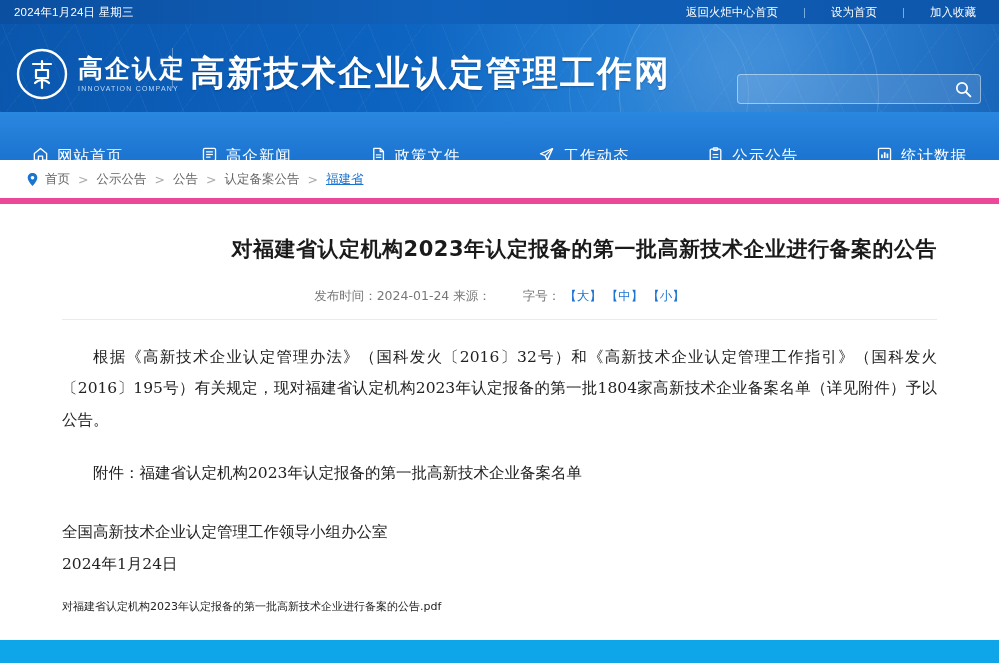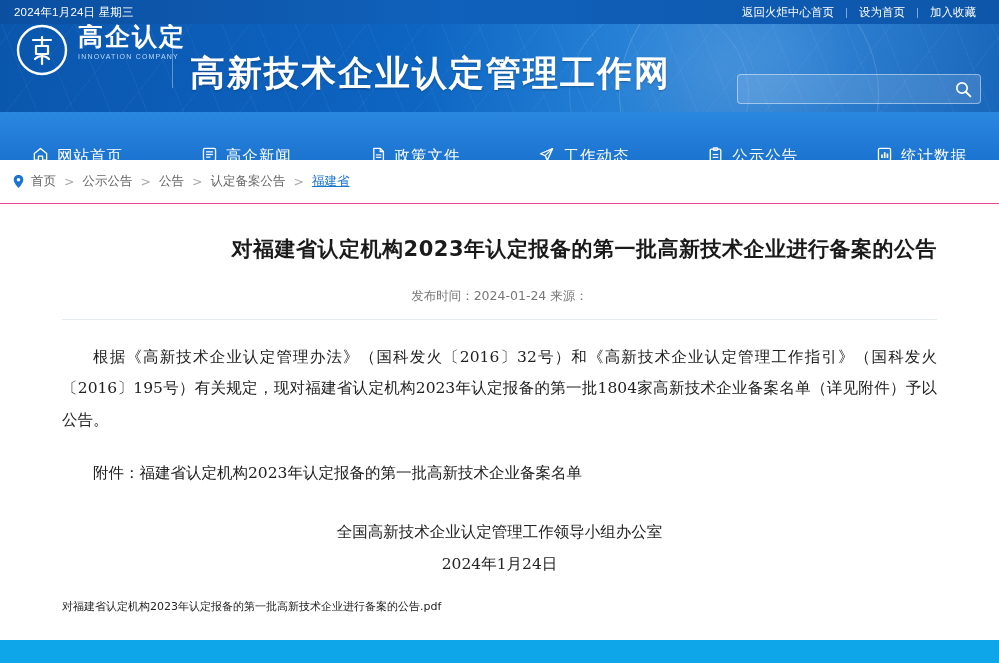--- a/index.html
+++ b/index.html
@@ -22,21 +22,21 @@
     display: flex;
     align-items: center;
     justify-content: space-between;
     padding: 0 14px;
     color: #ffffff;
     font-size: 11.5px;
     position: relative;
     z-index: 5;
   }
   .topbar .date { letter-spacing: 0.2px; }
-  .topbar .links { display: flex; align-items: center; gap: 2px; justify-content: center; }
+  .topbar .links { display: flex; align-items: center; gap: 16px; justify-content: center; }
   .topbar .links span.lnk { padding: 0 9px; cursor: pointer; }
   .topbar .links span.sep { color: #7fb2e6; }
 
   
   .header {
     position: relative;
     height: 88px;
     background:
       radial-gradient(circle at 78% 30%, rgba(120,190,255,0.35) 0%, rgba(120,190,255,0) 46%),
       linear-gradient(100deg, #0a56ad 0%, #0d63c0 38%, #1272cc 62%, #0a59b0 100%);
@@ -53,22 +53,22 @@
     width: 260px; height: 260px; border-radius: 50%;
     border: 1px solid rgba(255,255,255,0.14);
     background: radial-gradient(circle at 40% 40%, rgba(255,255,255,0.10), rgba(255,255,255,0) 60%);
   }
   .header .globe2 {
     position: absolute; right: 250px; top: -20px;
     width: 180px; height: 180px; border-radius: 50%;
     border: 1px solid rgba(255,255,255,0.10);
   }
   .logo-wrap {
-    position: absolute; left: 16px; top: 0;
-    display: flex; align-items: flex-start; gap: 10px;
+    position: absolute; left: 16px; top: 24px;
+    display: flex; align-items: center; gap: 10px;
   }
   .logo-mark {
     width: 52px; height: 52px; flex: 0 0 52px;
     display: flex; align-items: center; justify-content: center;
   }
   .logo-text { display: flex; flex-direction: column; justify-content: center; }
   .logo-cn {
     color: #ffffff; font-size: 25px; font-weight: bold; letter-spacing: 2px;
     line-height: 1.05; font-family: "DejaVu Sans", sans-serif;
   }
@@ -126,23 +126,23 @@
 
   
   .content {
     background: #ffffff;
     margin: 0;
     min-height: 480px;
   }
   .crumb {
     display: flex; align-items: center; gap: 6px;
     height: 44px;
-    padding: 0 12px;
+    padding: 0 26px;
     font-size: 12.5px; color: #666;
-    border-bottom: 1px solid #ec4899;
+    border-bottom: 6px solid #ec4899;
     font-family: "DejaVu Sans", sans-serif;
   }
   .crumb .pin { color: #1b74d0; display: flex; align-items: center; }
   .crumb a { color: #666; text-decoration: none; cursor: pointer; }
   .crumb .sep { color: #aaa; padding: 0 2px; }
   .crumb .cur { color: #1b74d0; text-decoration: underline; }
 
   .doc {
     padding: 30px 62px 0 62px;
   }
@@ -180,21 +180,20 @@
   .para-indent { text-indent: 2em; }
   .doc-attach {
     margin-top: 26px;
     text-indent: 2em;
     font-size: 15.5px;
     color: #222;
     font-family: "DejaVu Serif", serif;
   }
   .doc-signoff {
     margin-top: 32px;
-    text-align: center;
     font-size: 15.5px;
     color: #222;
     line-height: 2.1;
     font-family: "DejaVu Serif", serif;
   }
   .doc-file {
     margin-top: 18px;
     padding-left: 0;
     font-size: 11px;
     color: #222;
@@ -340,20 +339,26 @@
     </div>
 
     <div class="doc">
       <div class="doc-title">对福建省认定机构2023年认定报备的第一批高新技术企业进行备案的公告</div>
 
       <div class="doc-meta">
         <div>
           <span>发布时间：</span><span>2024-01-24</span>
           <span>来源：</span><span></span>
         </div>
+        <div class="fontsize">
+          <span>字号：</span>
+          <span class="fs">【大】</span>
+          <span class="fs">【中】</span>
+          <span class="fs">【小】</span>
+        </div>
       </div>
 
       <div class="doc-sep"></div>
 
       <div class="doc-body">
         <p class="para-indent">根据《高新技术企业认定管理办法》（国科发火〔2016〕32号）和《高新技术企业认定管理工作指引》（国科发火〔2016〕195号）有关规定，现对福建省认定机构2023年认定报备的第一批1804家高新技术企业备案名单（详见附件）予以公告。</p>
       </div>
 
       <div class="doc-attach">附件：福建省认定机构2023年认定报备的第一批高新技术企业备案名单</div>
 

